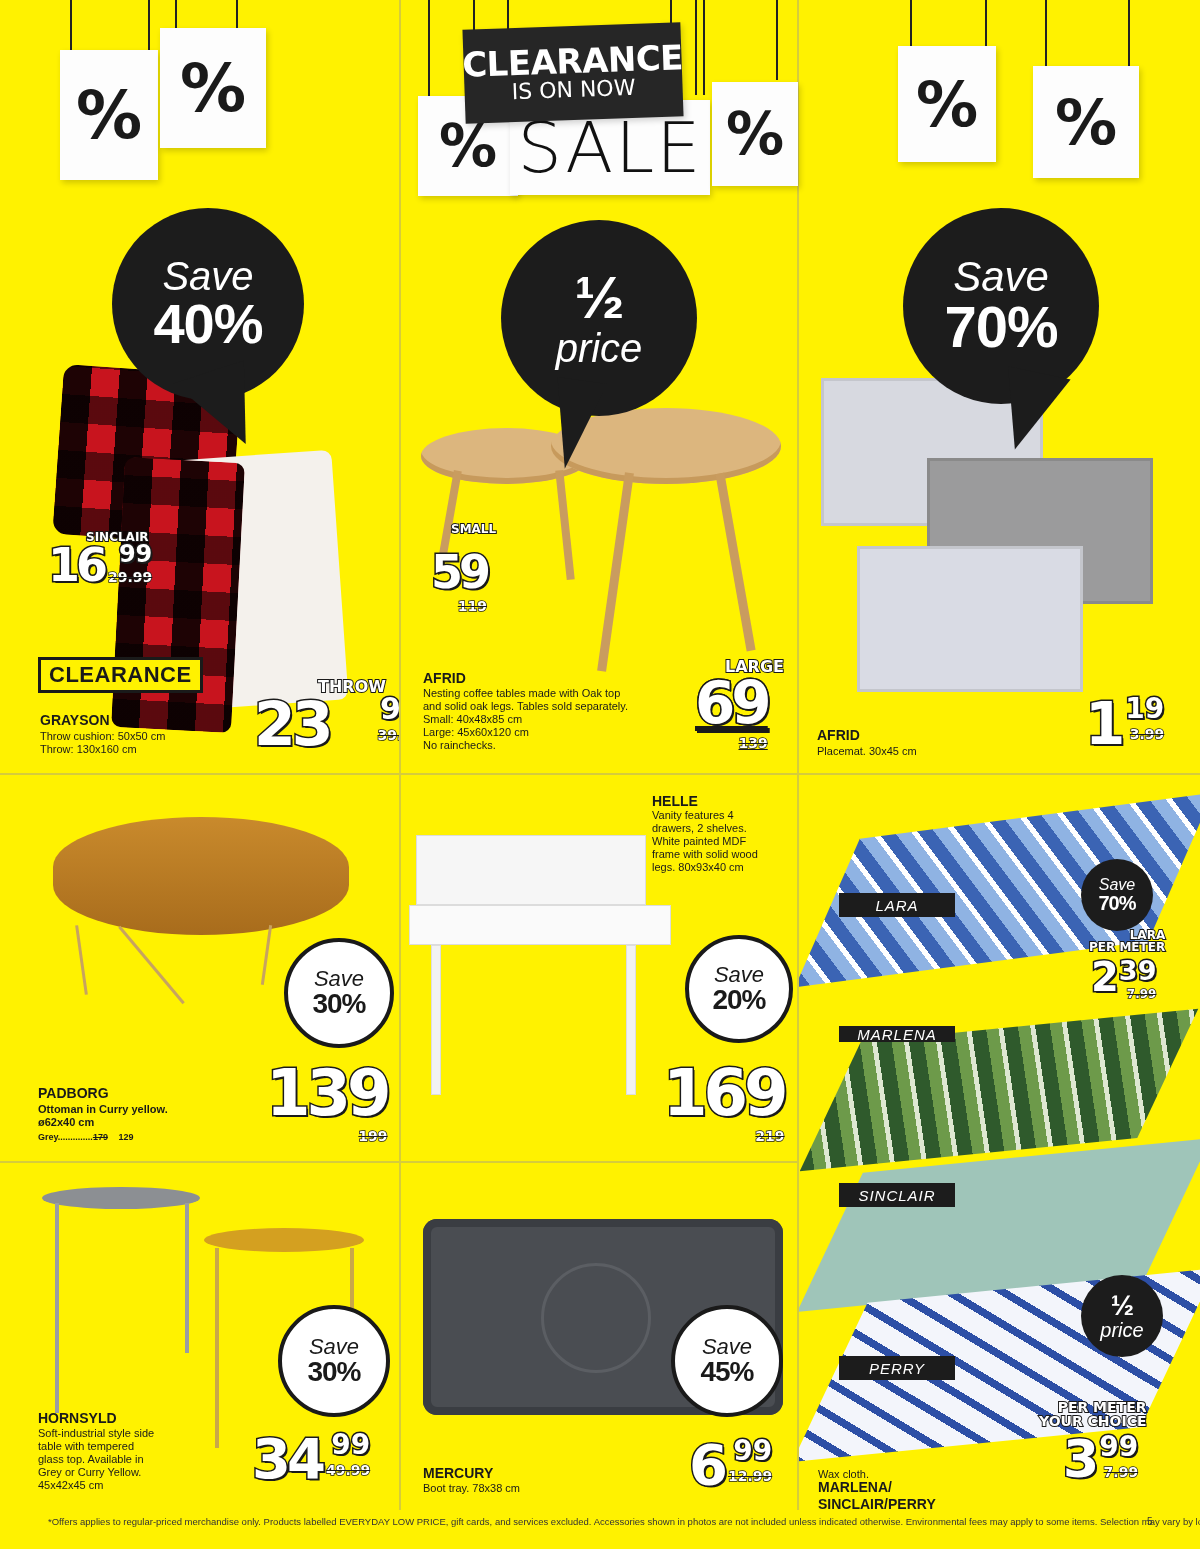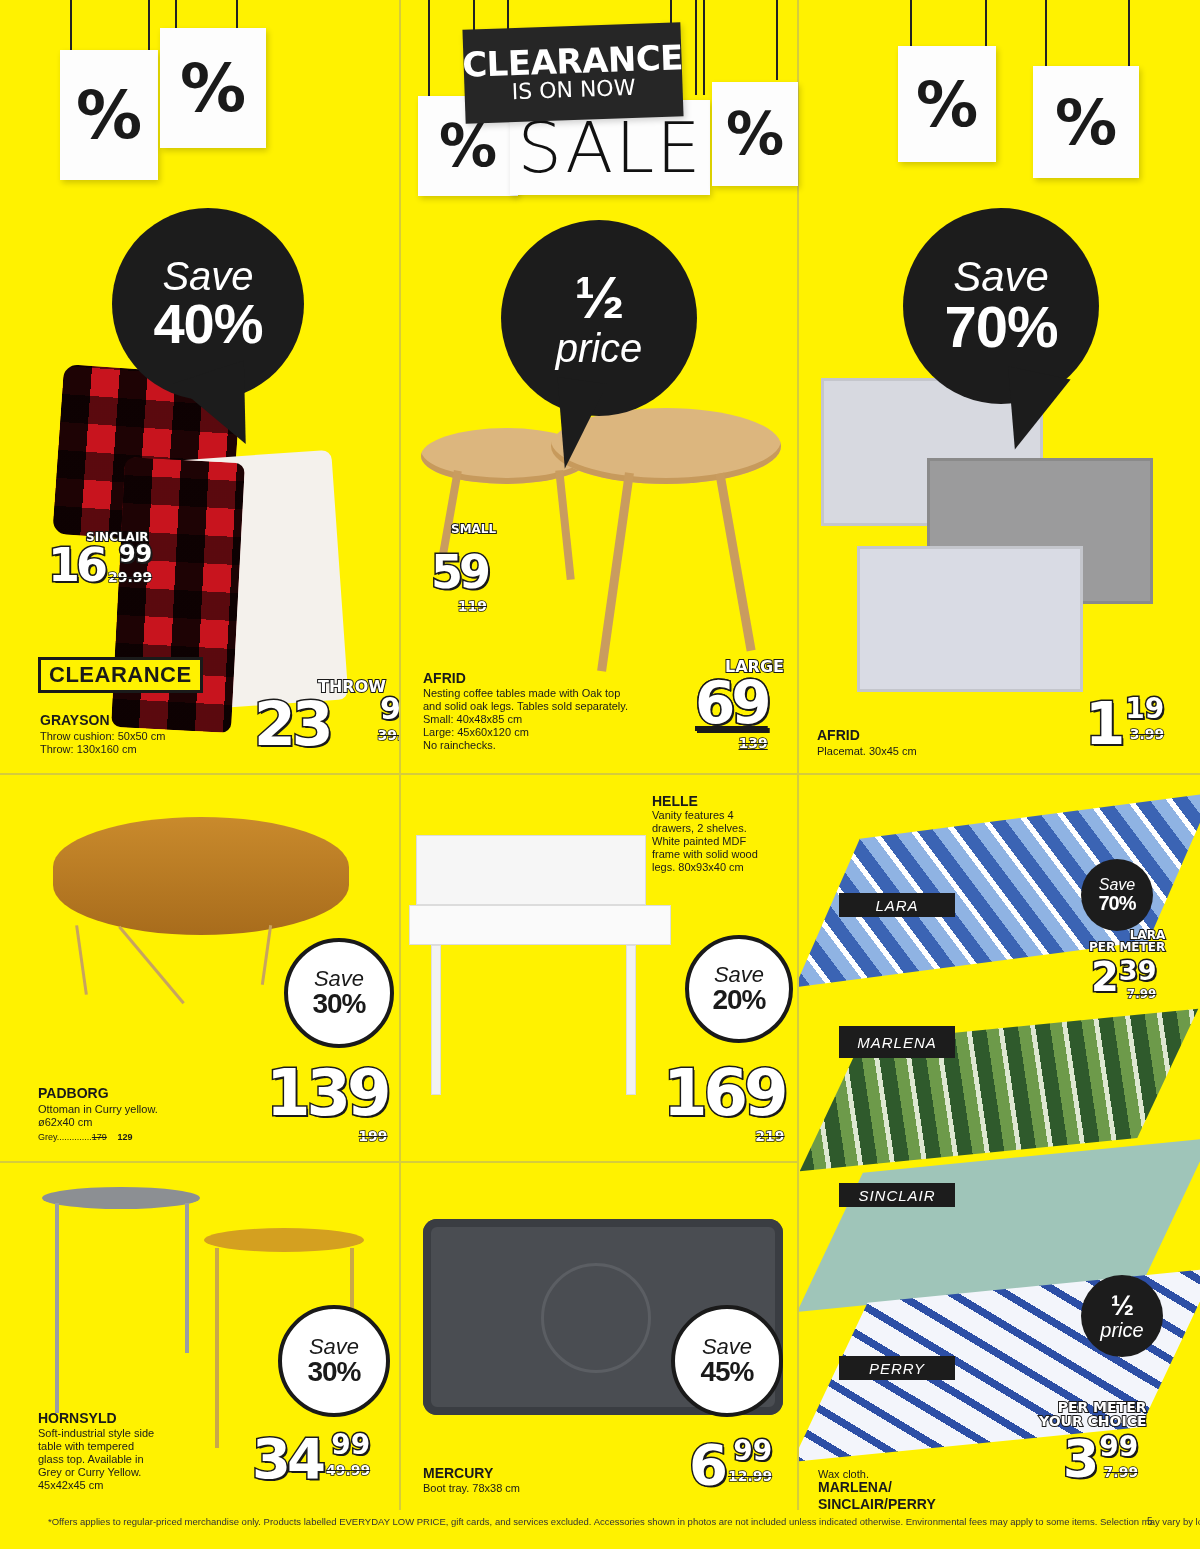--- a/index.html
+++ b/index.html
@@ -234,21 +234,21 @@
       <span class="l1" style="font-size:22px;">Save</span>
       <span class="l2" style="font-size:28px;">30%</span>
     </div>
 
     <div class="price" style="left:266px;top:286px;flex-direction:column;align-items:flex-end;">
       <span class="whole" style="font-size:64px;">139</span>
       <span class="old">199</span>
     </div>
 
     <div class="name" style="left:38px;top:310px;">PADBORG</div>
-    <div class="desc" style="left:38px;top:328px;">
+    <div class="desc" style="left:38px;top:328px;font-weight:bold;">
       <div>Ottoman in Curry yellow.</div>
       <div>ø62x40 cm</div>
       <div style="font-size:9px;margin-top:2px;">
         <span>Grey</span><span>..............</span><span style="text-decoration:line-through;">179</span>
         <b style="margin-left:8px;">129</b>
       </div>
     </div>
   </div>
 
   <div class="cell" style="left:401px;top:775px;width:396px;height:386px;">
@@ -277,21 +277,21 @@
     </div>
   </div>
 
   <div class="cell" style="left:799px;top:775px;width:401px;height:735px;">
     <div style="position:absolute;left:40px;top:40px;width:330px;height:150px;background:repeating-linear-gradient(45deg,#3b64b4 0 10px,#8fb3e3 10px 20px,#ffffff 20px 24px);transform:skewX(-30deg) rotate(-8deg);"></div>
     <div style="position:absolute;left:40px;top:250px;width:320px;height:130px;background:repeating-linear-gradient(60deg,#2f5a2c 0 12px,#6d9a4a 12px 22px,#dfe8d2 22px 26px);transform:skewX(-30deg) rotate(-6deg);"></div>
     <div style="position:absolute;left:40px;top:380px;width:330px;height:140px;background:#9fc5b9;transform:skewX(-30deg) rotate(-6deg);"></div>
     <div style="position:absolute;left:40px;top:510px;width:330px;height:160px;background:repeating-linear-gradient(30deg,#2d4fa6 0 6px,#f3f5fb 6px 22px);transform:skewX(-30deg) rotate(-6deg);"></div>
 
     <div class="fabric-label" style="left:40px;top:118px;width:116px;height:24px;">LARA</div>
-    <div class="fabric-label" style="left:40px;top:251px;width:116px;height:32px;">MARLENA</div>
+    <div class="fabric-label" style="left:40px;top:251px;width:116px;height:16px;">MARLENA</div>
     <div class="fabric-label" style="left:40px;top:408px;width:116px;height:24px;">SINCLAIR</div>
     <div class="fabric-label" style="left:40px;top:581px;width:116px;height:24px;">PERRY</div>
 
     <div class="bubble black" style="left:282px;top:84px;width:72px;height:72px;">
       <span class="l1" style="font-size:16px;">Save</span>
       <span class="l2" style="font-size:20px;">70%</span>
     </div>
 
     <div class="price-label" style="left:290px;top:154px;font-size:12px;">
       <div>LARA</div>

